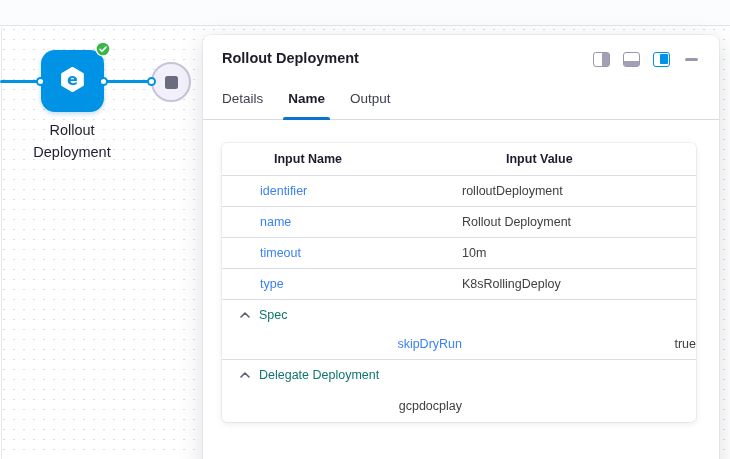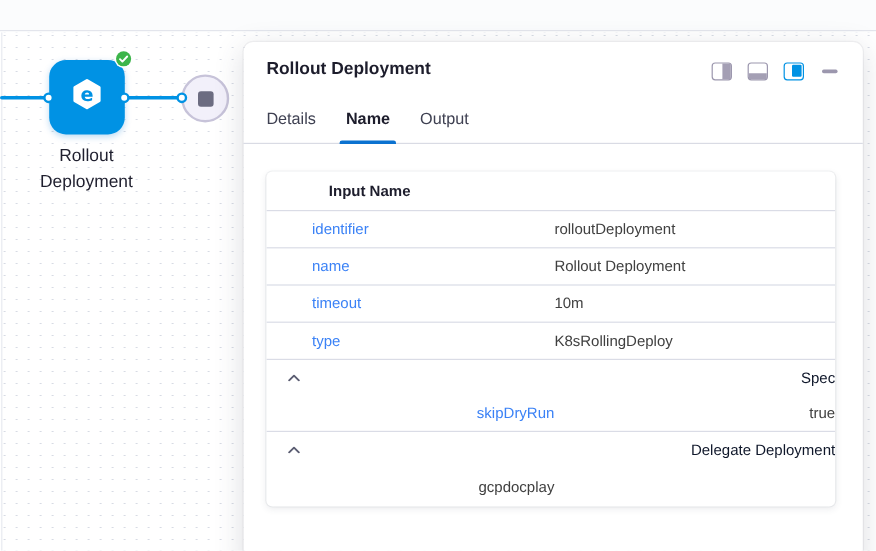--- a/index.html
+++ b/index.html
@@ -114,21 +114,21 @@
     height:31px; border-top:1px solid #dadce6;
   }
   .trow.header { height:32px; border-top:none; }
   .trow.header .cell { font-weight:700; color:#1d1d2c;margin-left:44px; }
   .trow.header .cell-name { padding-left:8px; }
   .cell-name { padding-left:38px; color:#3b82f6; }
   .cell-value { color:#404040; }
   .trow.group { height:30px; }
   .trow.group .group-cell {
     grid-column:1 / span 2; display:flex; align-items:center; gap:9px;
-    padding-left:18px; color:#0f172a;justify-content:space-between;
+    padding-left:18px; color:#0f766e;
   }
   .trow.child { border-top:none; height:30px;text-align:right; }
   .trow.child.last { height:33px; }
   .chev { display:block; }
 </style>
 </head>
 <body>
 
 <div class="topbar"></div>
 
@@ -185,20 +185,21 @@
 
   <div class="tabs">
     <div class="tab">Details</div>
     <div class="tab active">Name</div>
     <div class="tab">Output</div>
   </div>
 
   <div class="table-card">
     <div class="trow header">
       <div class="cell cell-name">Input Name</div>
+      <div class="cell cell-value">Input Value</div>
     </div>
 
     <div class="trow">
       <div class="cell-name">identifier</div>
       <div class="cell-value">rolloutDeployment</div>
     </div>
     <div class="trow">
       <div class="cell-name">name</div>
       <div class="cell-value">Rollout Deployment</div>
     </div>

